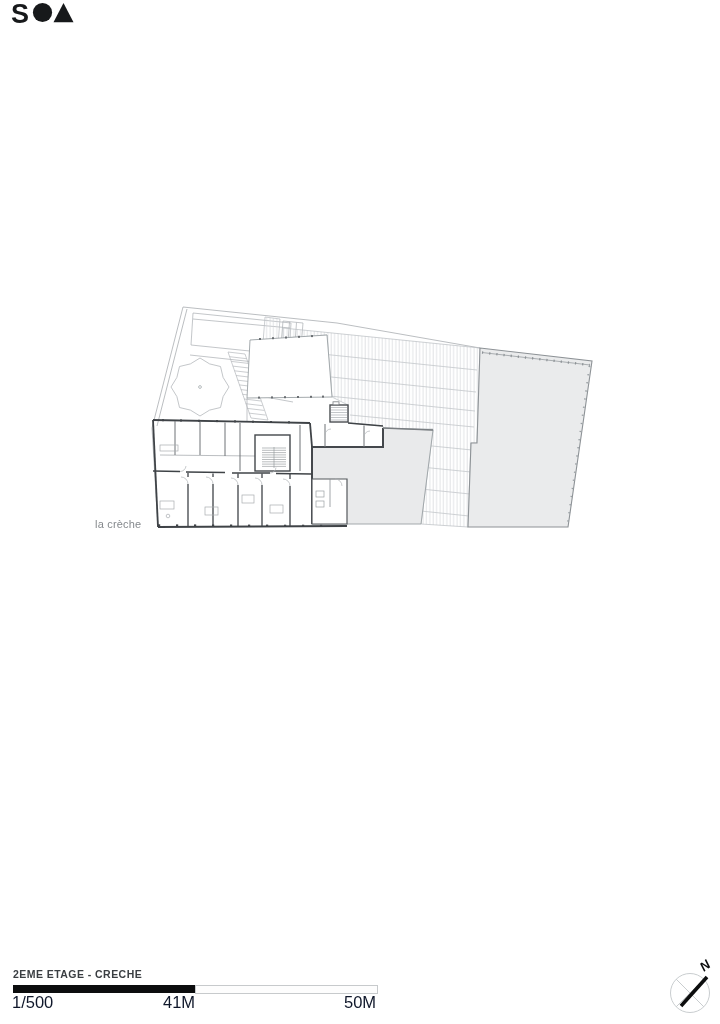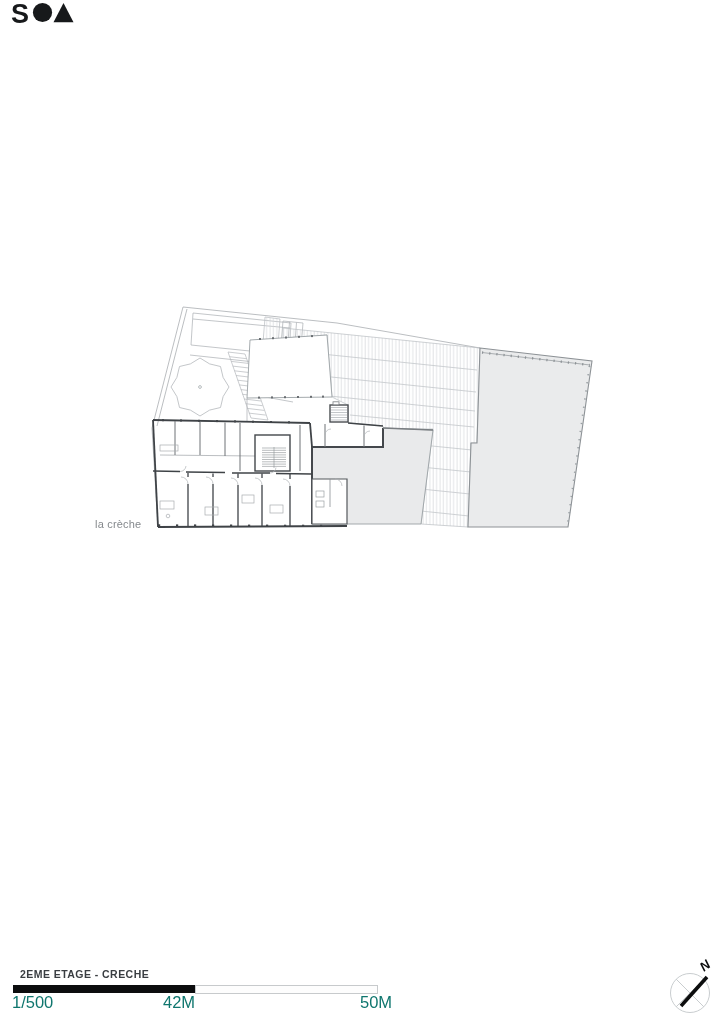--- a/index.html
+++ b/index.html
@@ -4,30 +4,30 @@
 <style>
   html,body{margin:0;padding:0;background:#ffffff;}
   #page{position:relative;width:720px;height:1024px;background:#fff;overflow:hidden;
         font-family:"Liberation Sans", sans-serif;color:#17191b;}
   
   #logo{position:absolute;left:6px;top:0px;width:70px;height:26px;}
   
   #plan-wrap{position:absolute;left:150px;top:295px;width:450px;height:240px;}
   #plan-label{position:absolute;left:95px;top:518px;font-size:11px;color:#85898d;letter-spacing:.2px;}
   
-  #fp-title{position:absolute;left:20px;top:968px;font-size:10.5px;font-weight:600;
+  #fp-title{position:absolute;left:13px;top:968px;font-size:10.5px;font-weight:600;
             letter-spacing:.45px;color:#3a3e42;}
   #scalebar{position:absolute;left:13px;top:985px;width:364px;height:8px;}
   #scalebar .seg-black{position:absolute;left:0;top:0;width:182px;height:8px;background:#0c0d0e;}
   #scalebar .seg-white{position:absolute;left:182px;top:0;width:181px;height:7px;
             background:#fdfdfd;border:0.5px solid #c7cacc;}
-  .scale-num{position:absolute;top:993px;font-size:16.5px;color:#0f766e;}
+  .scale-num{position:absolute;top:993px;font-size:16.5px;color:#0f172a;}
   #scale-start{left:12px;}
   #scale-mid{left:163px;}
-  #scale-end{left:360px;}
+  #scale-end{left:344px;}
   #north{position:absolute;left:660px;top:950px;width:60px;height:74px;}
 </style>
 </head>
 <body>
 
 <div id="page">
 
   <div id="logo">
     <svg width="70" height="26" viewBox="0 0 70 26">
       <text x="5" y="22.5" font-size="27" font-weight="800" fill="#17191b">S</text>
@@ -262,21 +262,21 @@
 
   <span id="plan-label">la crèche</span>
 
   <div id="fp-title">2EME ETAGE - CRECHE</div>
 
   <div id="scalebar">
     <div class="seg-black"></div>
     <div class="seg-white"></div>
   </div>
   <span class="scale-num" id="scale-start">1/500</span>
-  <span class="scale-num" id="scale-mid">42M</span>
+  <span class="scale-num" id="scale-mid">41M</span>
   <span class="scale-num" id="scale-end">50M</span>
 
   <div id="north">
     <svg width="60" height="74" viewBox="0 0 60 74">
       <g stroke="#c3c7ca" stroke-width="0.9" fill="none">
         <circle cx="30" cy="43" r="19.5"></circle>
         <line x1="16.2" y1="29.2" x2="43.8" y2="56.8"></line>
         <line x1="16.2" y1="56.8" x2="43.8" y2="29.2"></line>
       </g>
       <line x1="21" y1="56" x2="47" y2="27" stroke="#0c0d0e" stroke-width="3.6"></line>

